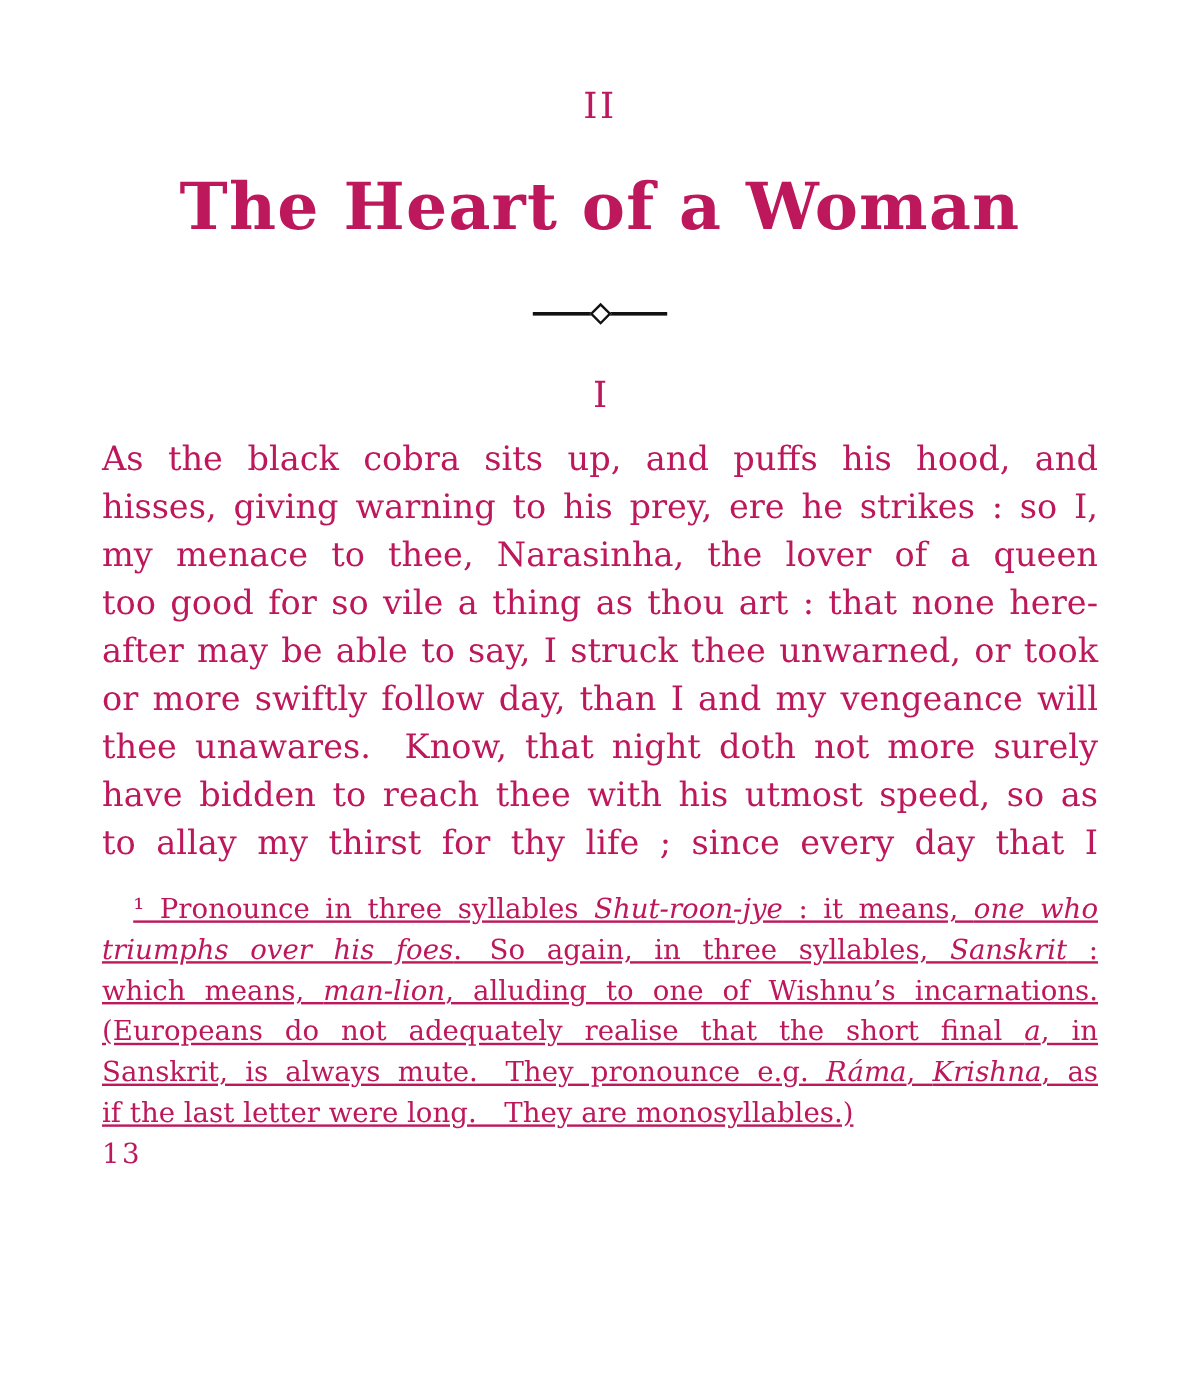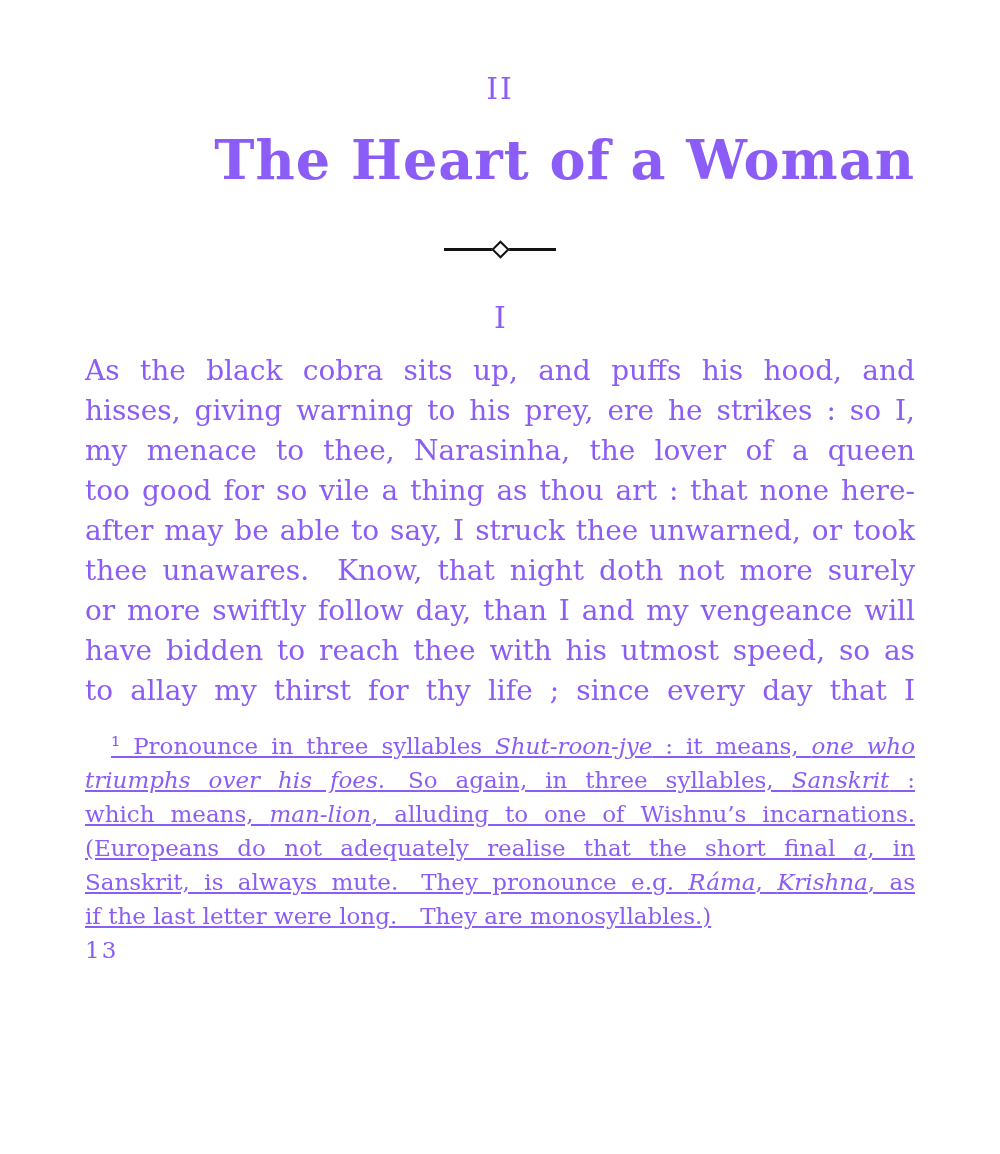--- a/index.html
+++ b/index.html
@@ -2,39 +2,38 @@
 <html><head>
 <meta charset="utf-8">
 <style>
   html, body { margin: 0; padding: 0; background: #ffffff; }
   .page {
     position: relative;
     width: 1000px;
     height: 1154px;
     margin: 0 auto;
     background: #ffffff;
-    color: #8b5cf6;
+    color: #be185d;
     font-family: "DejaVu Serif", serif;
     box-sizing: border-box;
     padding: 74px 85px 0 85px;
     overflow: hidden;
   }
   .center { text-align: center; }
   .chapter-number {
     font-size: 30px;
     line-height: 30px;
     letter-spacing: 2px;
   }
   .chapter-title {
-    margin-top: 24px;
+    margin-top: 36px;
     font-size: 54px;
     line-height: 64px;
     font-weight: bold;
     letter-spacing: 1px;
-    text-align: right;
   }
   .divider {
     margin: 50px auto 0 auto;
     width: 112px;
     height: 15px;
     display: flex;
     align-items: center;
     justify-content: center;
   }
   .divider .rule {
@@ -101,22 +100,22 @@
   </div>
 
   <div class="center section-number">I</div>
 
   <div class="body-text">
     <div class="bline">As the black cobra sits up, and puffs his hood, and</div>
     <div class="bline">hisses, giving warning to his prey, ere he strikes : so I,</div>
     <div class="bline">my menace to thee, Narasinha, the lover of a queen</div>
     <div class="bline">too good for so vile a thing as thou art : that none here-</div>
     <div class="bline">after may be able to say, I struck thee unwarned, or took</div>
+    <div class="bline">or more swiftly follow day, than I and my vengeance will</div>
     <div class="bline">thee unawares. Know, that night doth not more surely</div>
-    <div class="bline">or more swiftly follow day, than I and my vengeance will</div>
     <div class="bline">have bidden to reach thee with his utmost speed, so as</div>
     <div class="bline">to allay my thirst for thy life ; since every day that I</div>
   </div>
 
   <div class="footnote">
     <div class="fline first">
       <span>¹ Pronounce in three syllables </span><span class="it">Shut-roon-jye</span><span> : it means, </span><span class="it">one who</span>
     </div>
     <div class="fline">
       <span class="it">triumphs over his foes</span><span>. So again, in three syllables, </span><span class="it">Sanskrit</span><span> :</span>

